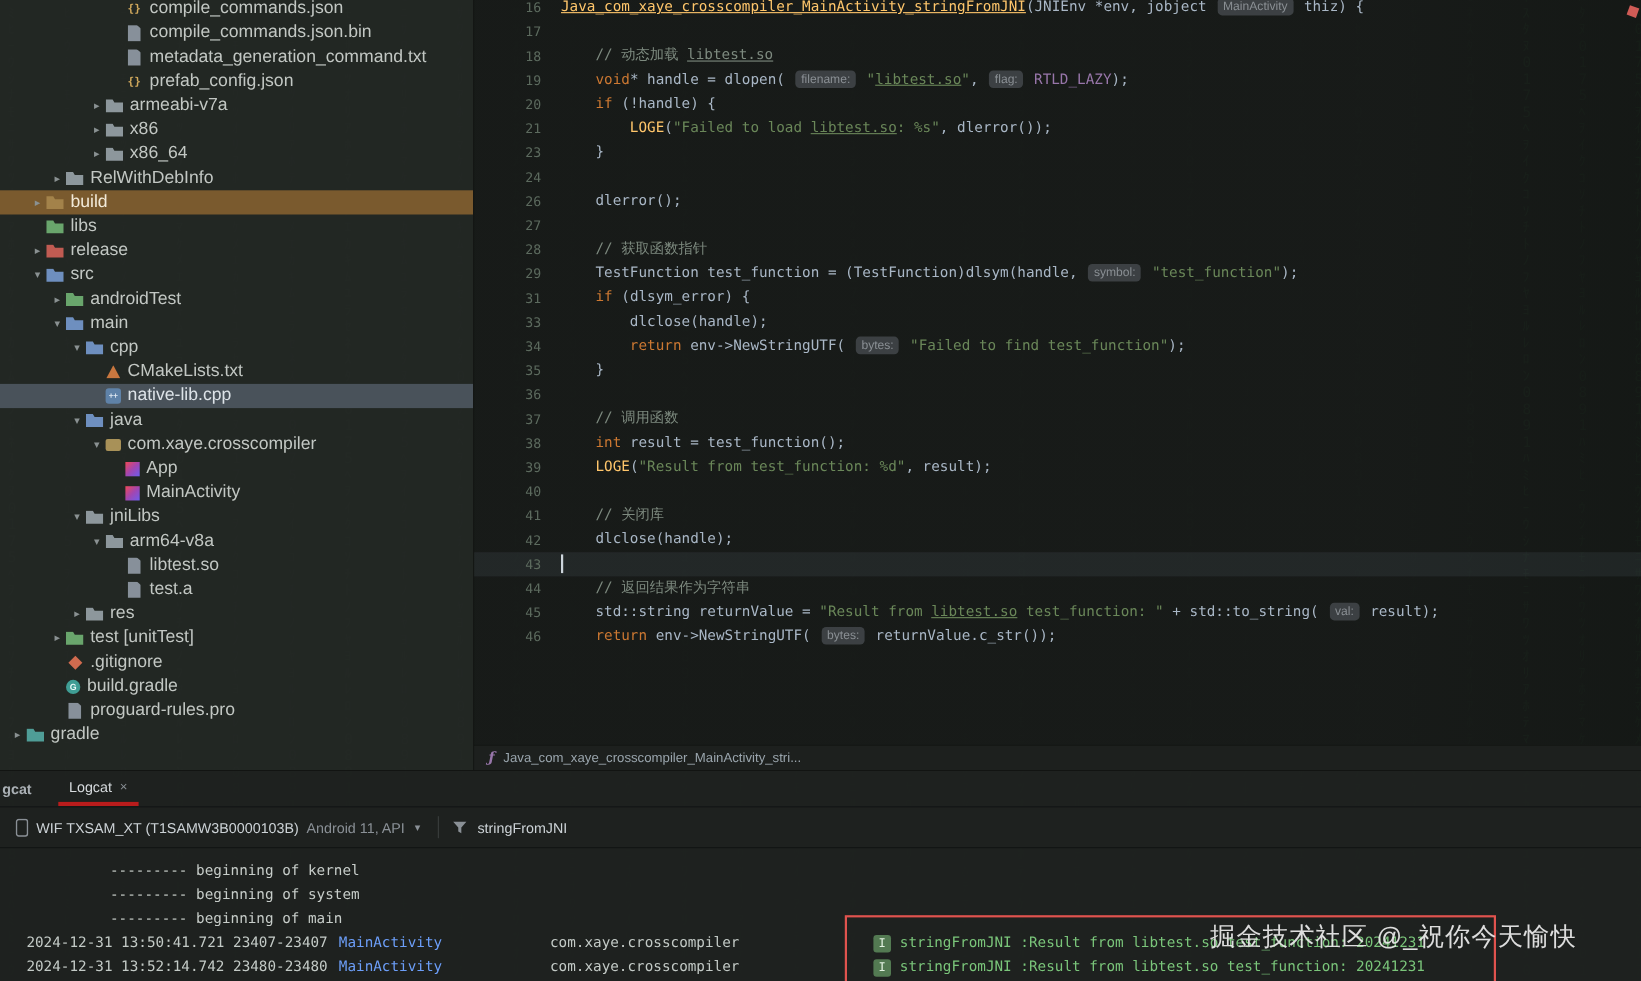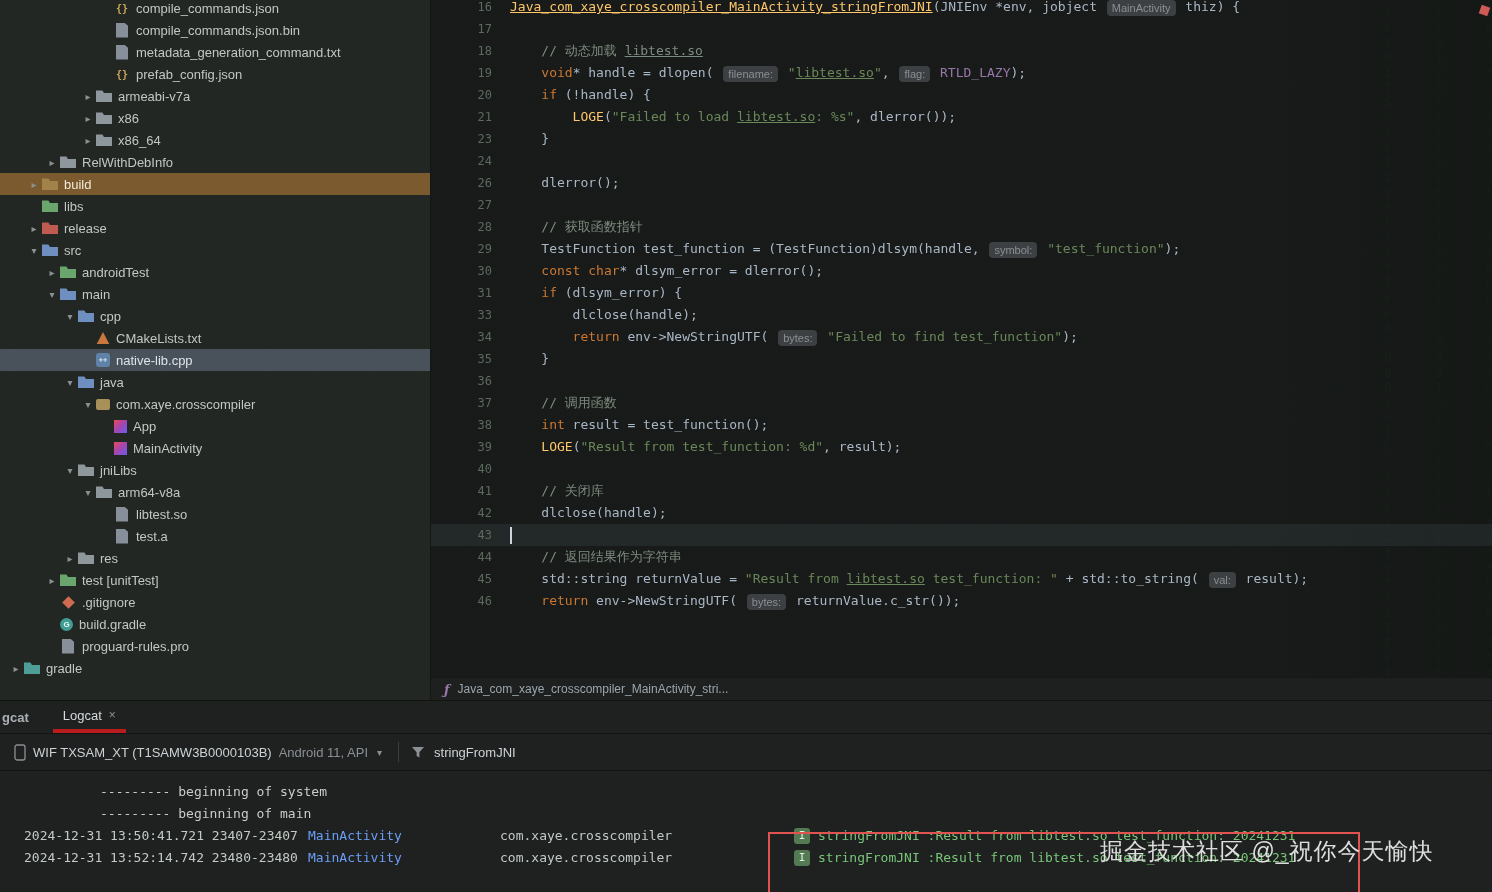--- a/index.html
+++ b/index.html
@@ -26,21 +26,21 @@
   .ic-json{color:#d0a85c;font:bold 10px "DejaVu Sans Mono",monospace;}
   .ic-file,.ic-lib,.ic-lib-a,.ic-pro{background:#87909a;clip-path:polygon(0 0,68% 0,100% 22%,100% 100%,0 100%);width:12px;height:15px;margin:0 8px 0 2px;}
   .ic-lib-a{background:#7e98850a;background:#87909a;}
   .ic-cmake{background:#c9773f;clip-path:polygon(50% 8%,95% 92%,5% 92%);width:14px;height:14px;}
   .ic-cpp{background:#5f82a8;border-radius:3px;color:#dfe8f2;font:bold 7px "DejaVu Sans Mono",monospace;width:14px;height:14px;}
   .ic-package{background:#a89158;border-radius:2px;width:14px;height:11px;}
   .ic-kotlin{background:linear-gradient(135deg,#ef4857,#a246b1,#6d5ded);width:13px;height:13px;}
   .ic-android{background:#9fc437;border-radius:50%;width:13px;height:13px;}
   .ic-git{background:#d06b4f;width:9px;height:9px;transform:rotate(45deg);margin:3px 9px 3px 4px;}
   .ic-gradle{background:#3f9d94;border-radius:50%;width:13px;height:13px;color:#eafaf8;font:bold 8px "Liberation Sans",sans-serif;}
-  .tree-label{font-size:13px;color:#c2c7c3;}
+  .tree-label{font-size:16px;color:#c2c7c3;}
   .tree-row.highlight-amber .tree-label{color:#f2ead9;}
   .tree-row.selected .tree-label{color:#dde3e8;}
 
   
   .editor-panel{position:absolute;left:430px;top:0;width:1062px;height:700px;z-index:1;
     background:linear-gradient(90deg,rgba(24,27,25,0.96) 0%,rgba(24,27,25,0.96) 78%,rgba(24,27,25,0.70) 100%);}
   .code-scroll{position:absolute;left:0;right:0;top:0;bottom:22px;overflow:hidden;}
   .code-lines{position:absolute;top:-4px;left:0;right:0;font:13px/22px "DejaVu Sans Mono",monospace;}
   .code-line{height:22px;white-space:pre;display:flex;}
   .code-line.current{background:rgba(140,160,180,0.10);}
@@ -2059,21 +2059,20 @@
         <div class="code-line"><span class="gut">18</span><span class="code-text"><span class="tk-c">    // 动态加载 </span><span class="tk-cu">libtest.so</span></span></div>
         <div class="code-line"><span class="gut">19</span><span class="code-text"><span class="tk-k">    void</span><span class="tk-d">* handle = dlopen( </span><span class="tk-h">filename:</span><span class="tk-d"> </span><span class="tk-s">"</span><span class="tk-su">libtest.so</span><span class="tk-s">"</span><span class="tk-d">, </span><span class="tk-h">flag:</span><span class="tk-d"> </span><span class="tk-m">RTLD_LAZY</span><span class="tk-d">);</span></span></div>
         <div class="code-line"><span class="gut">20</span><span class="code-text"><span class="tk-k">    if</span><span class="tk-d"> (!handle) {</span></span></div>
         <div class="code-line"><span class="gut">21</span><span class="code-text"><span class="tk-f">        LOGE</span><span class="tk-d">(</span><span class="tk-s">"Failed to load </span><span class="tk-su">libtest.so</span><span class="tk-s">: %s"</span><span class="tk-d">, dlerror());</span></span></div>
         <div class="code-line"><span class="gut">23</span><span class="code-text"><span class="tk-d">    }</span></span></div>
         <div class="code-line"><span class="gut">24</span><span class="code-text"></span></div>
         <div class="code-line"><span class="gut">26</span><span class="code-text"><span class="tk-d">    dlerror();</span></span></div>
         <div class="code-line"><span class="gut">27</span><span class="code-text"></span></div>
         <div class="code-line"><span class="gut">28</span><span class="code-text"><span class="tk-c">    // 获取函数指针</span></span></div>
         <div class="code-line"><span class="gut">29</span><span class="code-text"><span class="tk-d">    TestFunction test_function = (TestFunction)dlsym(handle, </span><span class="tk-h">symbol:</span><span class="tk-d"> </span><span class="tk-s">"test_function"</span><span class="tk-d">);</span></span></div>
-        <div class="code-line"><span class="gut">30</span><span class="code-text"><span class="tk-k">    const</span><span class="tk-d"> </span><span class="tk-k">char</span><span class="tk-d">* dlsym_error = dlerror();</span></span></div>
         <div class="code-line"><span class="gut">31</span><span class="code-text"><span class="tk-k">    if</span><span class="tk-d"> (dlsym_error) {</span></span></div>
         <div class="code-line"><span class="gut">33</span><span class="code-text"><span class="tk-d">        dlclose(handle);</span></span></div>
         <div class="code-line"><span class="gut">34</span><span class="code-text"><span class="tk-k">        return</span><span class="tk-d"> env-&gt;NewStringUTF( </span><span class="tk-h">bytes:</span><span class="tk-d"> </span><span class="tk-s">"Failed to find test_function"</span><span class="tk-d">);</span></span></div>
         <div class="code-line"><span class="gut">35</span><span class="code-text"><span class="tk-d">    }</span></span></div>
         <div class="code-line"><span class="gut">36</span><span class="code-text"></span></div>
         <div class="code-line"><span class="gut">37</span><span class="code-text"><span class="tk-c">    // 调用函数</span></span></div>
         <div class="code-line"><span class="gut">38</span><span class="code-text"><span class="tk-k">    int</span><span class="tk-d"> result = test_function();</span></span></div>
         <div class="code-line"><span class="gut">39</span><span class="code-text"><span class="tk-f">    LOGE</span><span class="tk-d">(</span><span class="tk-s">"Result from test_function: %d"</span><span class="tk-d">, result);</span></span></div>
         <div class="code-line"><span class="gut">40</span><span class="code-text"></span></div>
         <div class="code-line"><span class="gut">41</span><span class="code-text"><span class="tk-c">    // 关闭库</span></span></div>
@@ -2111,20 +2110,21 @@
     <div class="tb-sep"></div>
     <div class="lc-filter">
       <svg width="15" height="13" viewBox="0 0 15 13">
           <path d="M1 1h12l-4.6 5.2v5.3l-2.8-1.6V6.2z" fill="#8a9096"></path>
         </svg>
       <span>stringFromJNI</span>
     </div>
   </div>
   <div class="log-area">
     <div>
+        <div class="log-line"><span class="lc-plain">--------- beginning of kernel</span></div>
         <div class="log-line"><span class="lc-plain">--------- beginning of system</span></div>
         <div class="log-line"><span class="lc-plain">--------- beginning of main</span></div>
         <div class="log-line"><span class="lc-col1">2024-12-31 13:50:41.721 23407-23407</span><span class="lc-tag">MainActivity</span><span class="lc-pkg">com.xaye.crosscompiler</span><span class="lvl-badge">I</span><span class="lc-msg">stringFromJNI :Result from libtest.so test_function: 20241231</span></div>
         <div class="log-line"><span class="lc-col1">2024-12-31 13:52:14.742 23480-23480</span><span class="lc-tag">MainActivity</span><span class="lc-pkg">com.xaye.crosscompiler</span><span class="lvl-badge">I</span><span class="lc-msg">stringFromJNI :Result from libtest.so test_function: 20241231</span></div>
       </div>
   </div>
   <div class="red-annotation"></div>
 </div>
 
 <div class="watermark">掘金技术社区 @_祝你今天愉快</div>

